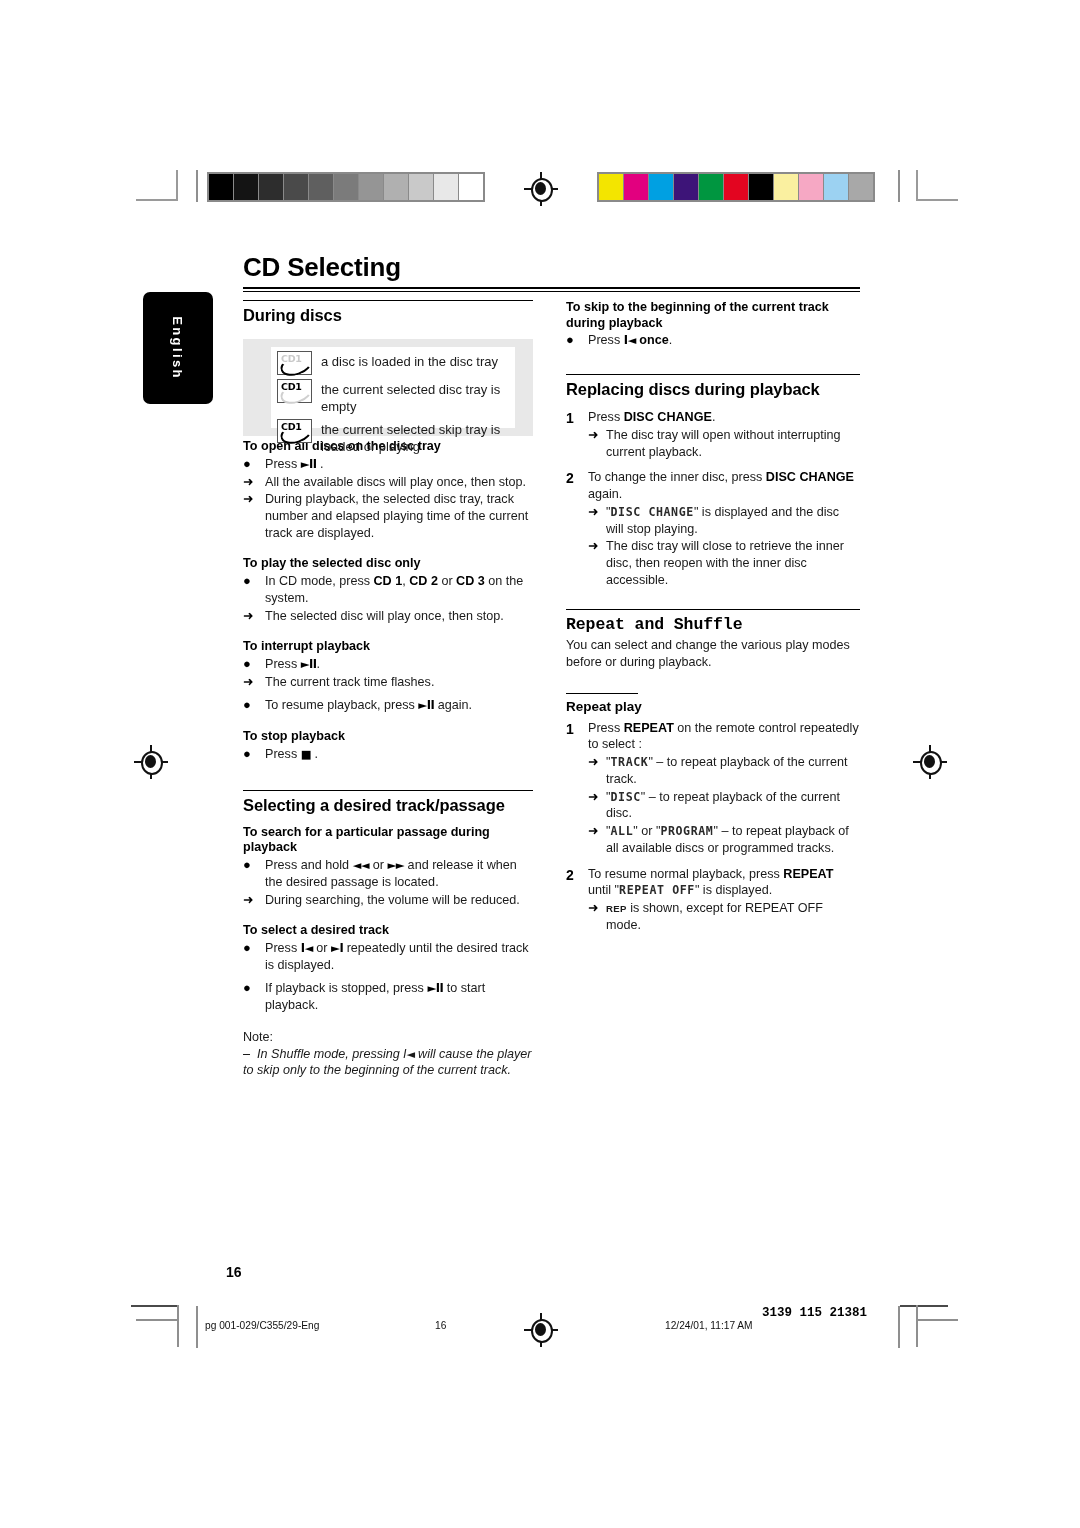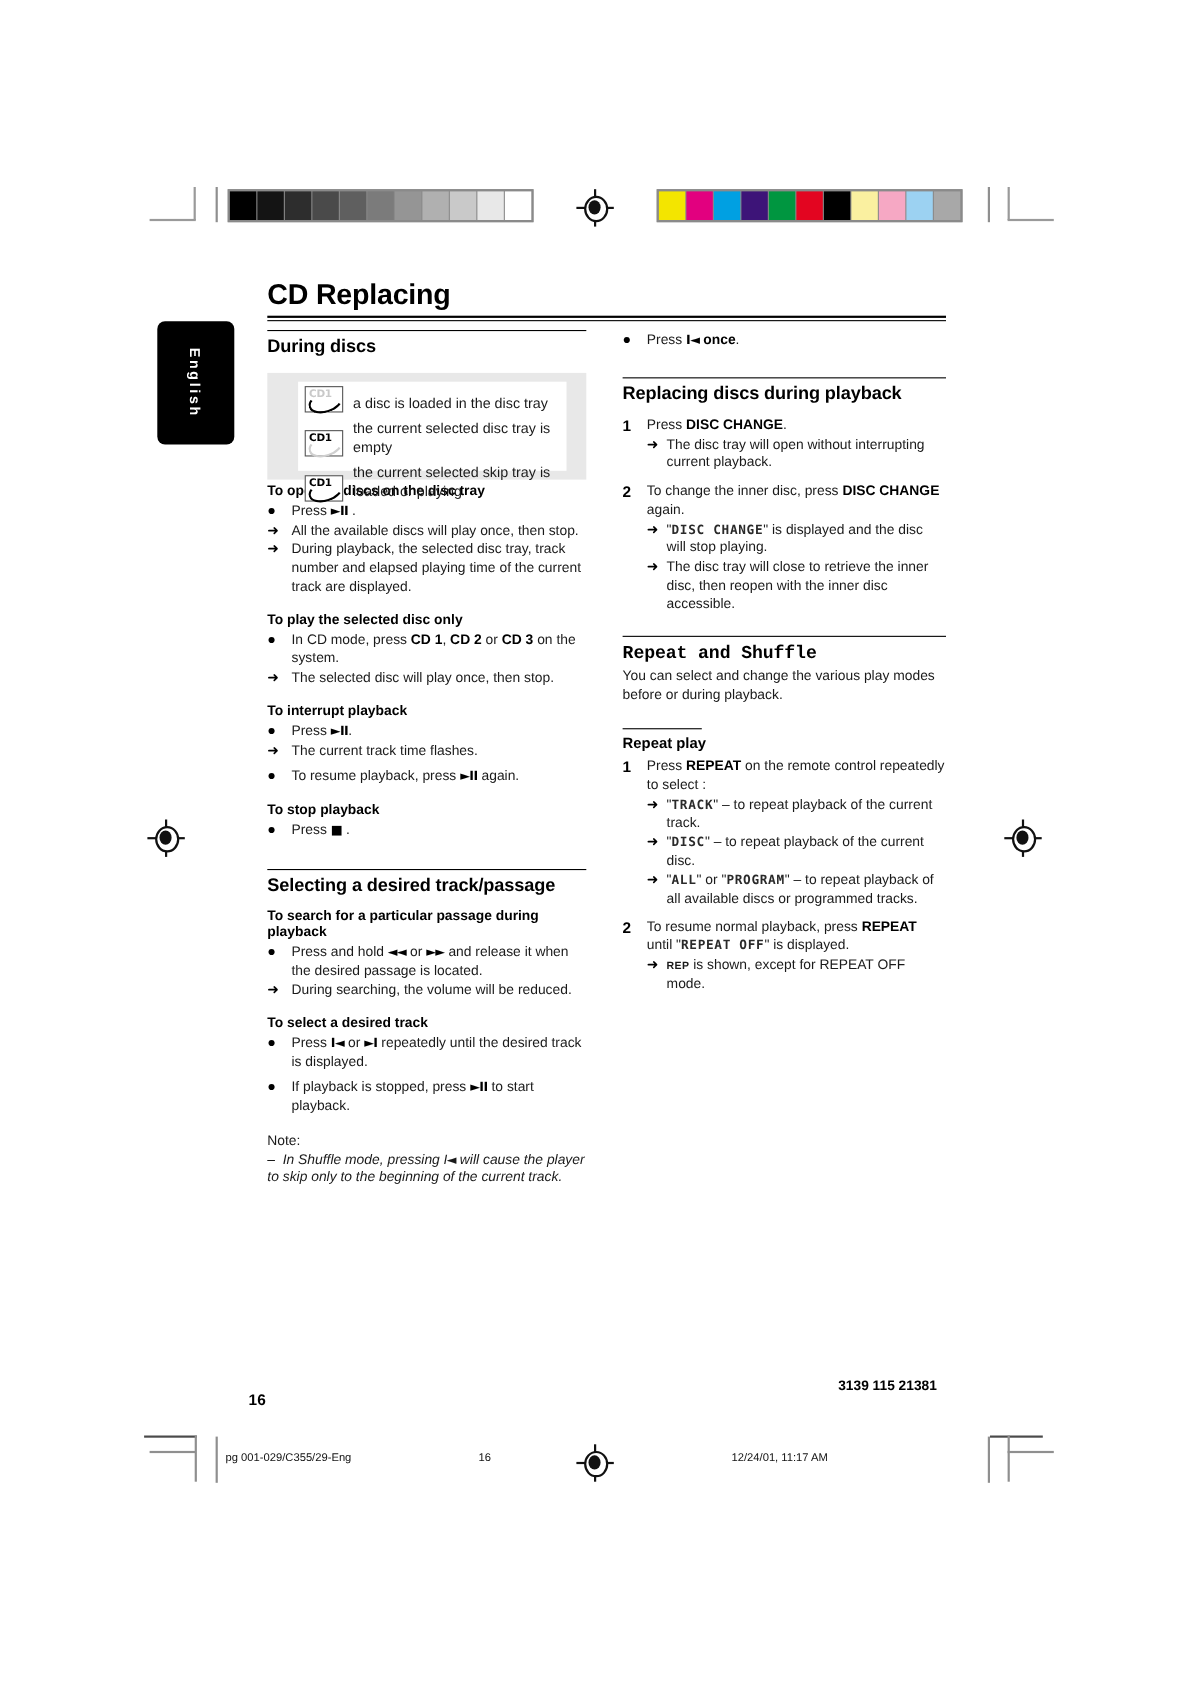--- a/index.html
+++ b/index.html
@@ -103,21 +103,21 @@
 
   
   .legend {
     position: absolute; left: 243px; top: 339px;
     width: 290px; height: 97px; background: #e8e8e8;
   }
   .legend-inner {
     position: absolute; left: 28px; top: 8px; width: 244px; height: 81px;
     background: #fff;
   }
-  .legend-row { display: flex; align-items: flex-end; margin: 4px 0 0 6px; }
+  .legend-row { display: flex; align-items: flex-start; margin: 4px 0 0 6px; }
   .disc-icon {
     width: 33px; height: 22px; border: 1.5px solid #555; background: #fff;
     position: relative; flex: 0 0 33px; margin-right: 9px;
   }
   .disc-icon .cdtxt {
     position: absolute; left: 3px; top: 1px; font-size: 9.5px; font-weight: bold;
     font-family: "DejaVu Sans", sans-serif; letter-spacing: -0.3px;
   }
   .disc-icon .swoosh {
     position: absolute; left: 2px; top: 4px; width: 28px; height: 15px;
@@ -198,21 +198,21 @@
     <div class="rm-ring"></div>
       <div class="rm-dot"></div>
   </div>
   <div class="regmark" style="left:913px; top:745px;">
     <div class="rm-v"></div>
       <div class="rm-h"></div>
     <div class="rm-ring"></div>
       <div class="rm-dot"></div>
   </div>
 
-  <div class="chapter-title">CD Replacing</div>
+  <div class="chapter-title">CD Selecting</div>
   <div class="chapter-rule"></div>
 
   <div class="lang-tab">
     <span>English</span>
   </div>
 
   <div class="col-left">
 
     <div class="sec-rule"></div>
     <h2 class="sec">During discs</h2>
@@ -354,20 +354,21 @@
           <div class="swoosh"></div>
         </div>
         <div class="legend-text">the current selected skip tray is loaded or playing</div>
       </div>
     </div>
   </div>
 
   <div class="col-right">
 
     <div class="blk tight">
+      <h3 class="sub">To skip to the beginning of the current track during playback</h3>
       <div class="row">
         <div class="marker bullet">●</div>
         <div class="rowbody">
             <p class="body">Press <b class="g">I◄</b> <b>once</b>.</p>
           </div>
       </div>
     </div>
 
     <div style="height:16px;"></div>
     <div class="sec-rule"></div>
@@ -469,21 +470,21 @@
   <div class="thin-v" style="left:177px; top:1305px; height:42px;"></div>
   <div class="thin-h" style="left:136px; top:1319px; width:42px;"></div>
   <div class="thin-v" style="left:196px; top:1306px; height:42px;"></div>
   <div class="thin-v" style="left:916px; top:1305px; height:42px;"></div>
   <div class="thin-h" style="left:916px; top:1319px; width:42px;"></div>
   <div class="thin-v" style="left:898px; top:1306px; height:42px;"></div>
 
   <div class="foot-txt" style="left:205px; top:1320px;">pg 001-029/C355/29-Eng</div>
   <div class="foot-txt" style="left:435px; top:1320px;">16</div>
   <div class="foot-txt" style="left:665px; top:1320px;">12/24/01, 11:17 AM</div>
-  <div class="foot-code" style="left:762px; top:1253px;">3139 115 21381</div>
+  <div class="foot-code" style="left:762px; top:1306px;font-family:Liberation Mono, monospace;">3139 115 21381</div>
 
   <div class="regmark" style="left:524px; top:1313px;">
     <div class="rm-v"></div>
       <div class="rm-h"></div>
     <div class="rm-ring"></div>
       <div class="rm-dot"></div>
   </div>
 
 </div>
 

